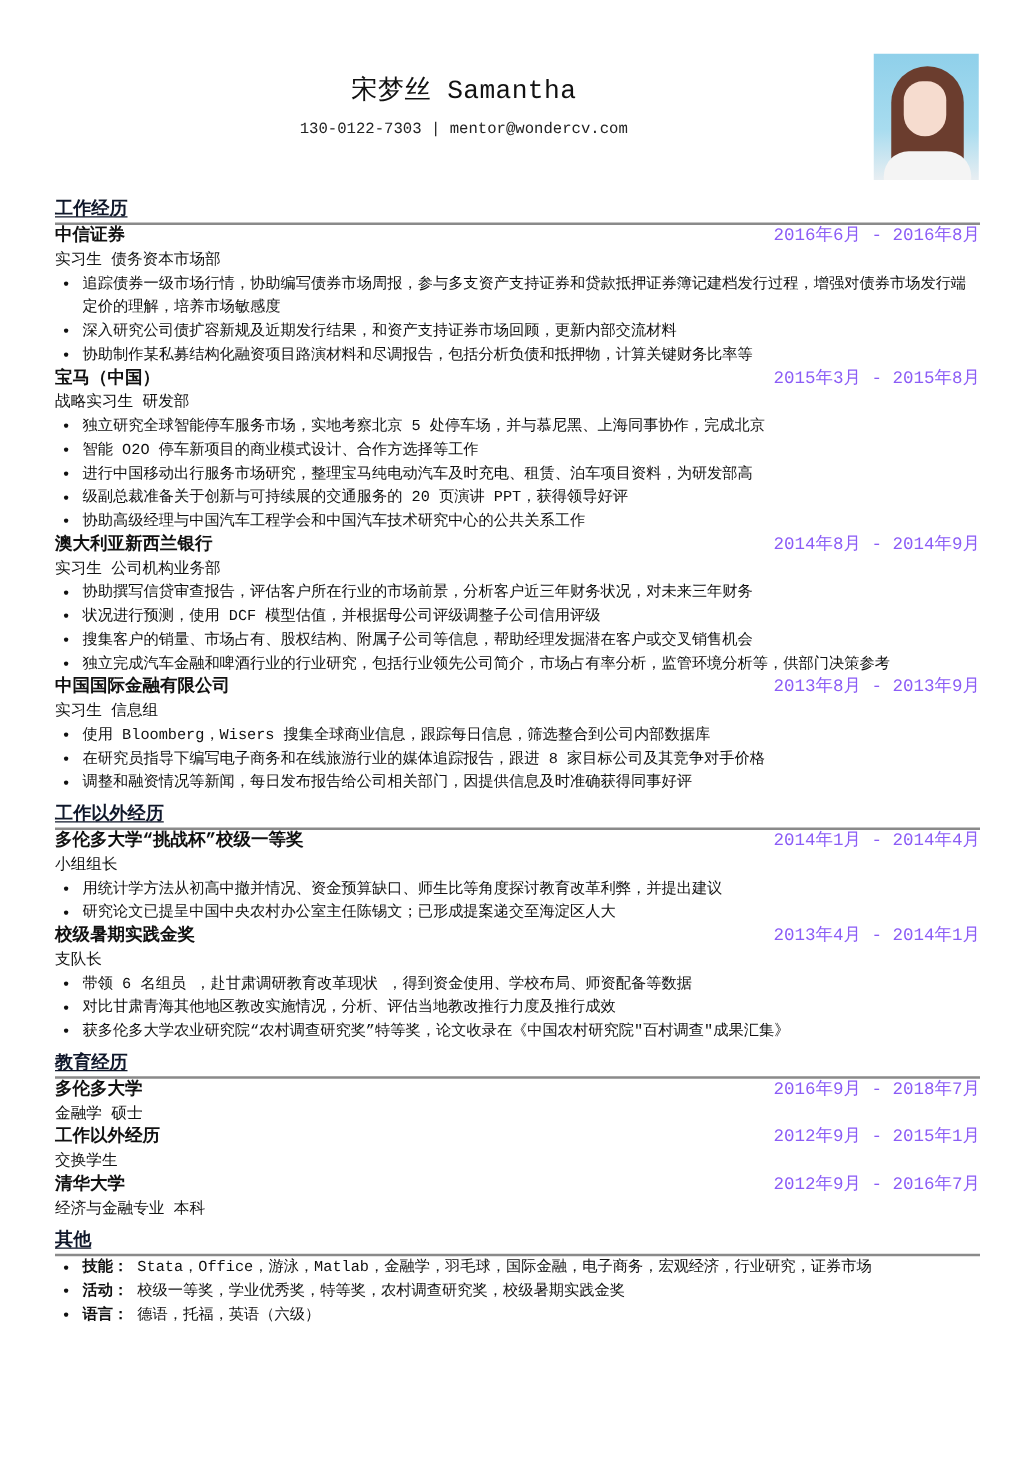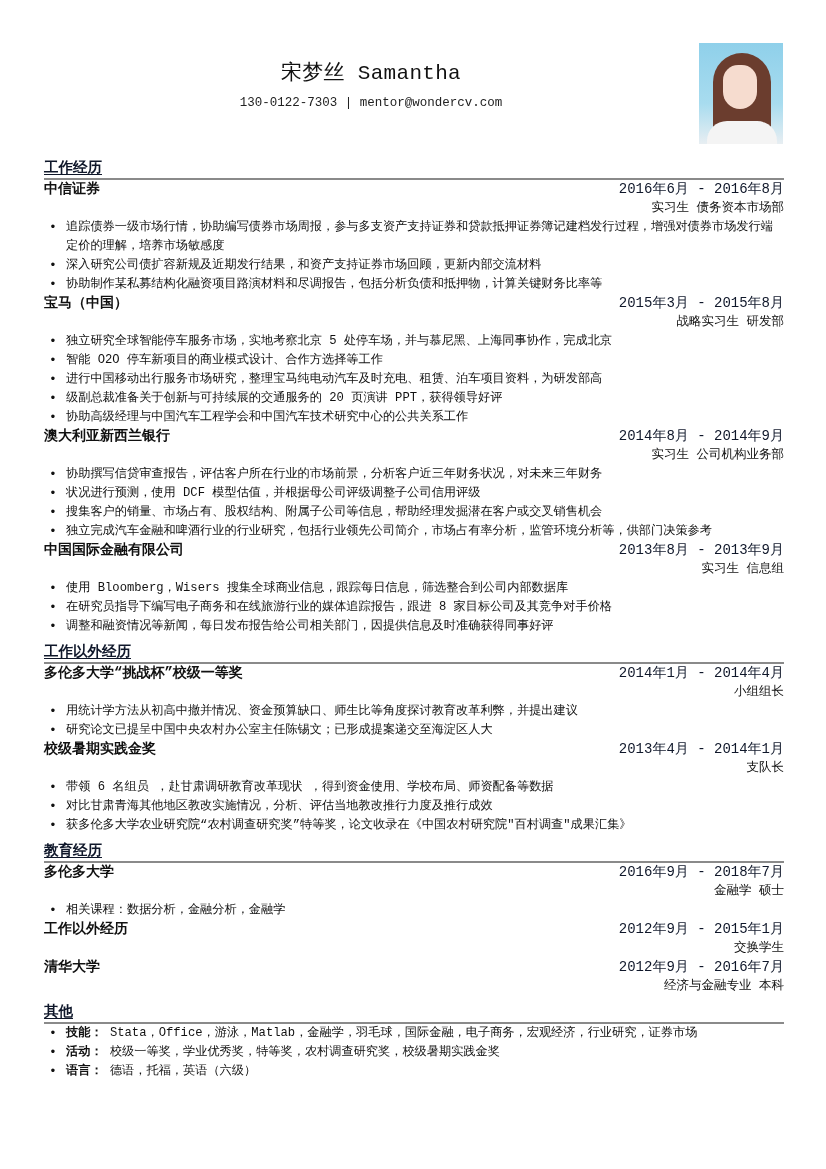--- a/index.html
+++ b/index.html
@@ -22,22 +22,22 @@
   .photo .shirt { position: absolute; left: 8px; top: 78px; width: 70px; height: 30px; background: #f4f4f4; border-radius: 20px 20px 0 0; }
 
   .content { position: absolute; left: 44px; top: 152px; width: 740px; }
   .section-title {
     font-size: 14.5px; font-weight: bold; line-height: 20px;
     border-bottom: 2px solid #8a8a8a; padding-bottom: 0px; margin-top: 6px; color: #0f172a;
   }
   .section-title span { text-decoration: underline; text-decoration-thickness: 1px; text-underline-offset: 2px; }
   .entry-head { display: flex; justify-content: space-between; align-items: baseline; font-size: 14px; line-height: 19px; }
   .entry-org { font-weight: bold; }
-  .entry-date { color: #0f172a; }
-  .entry-role { font-size: 12.5px; line-height: 19px; text-align: right; }
+  .entry-date { color: #8b5cf6; }
+  .entry-role { font-size: 12.5px; line-height: 19px; }
   ul.bullets { list-style: none; margin: 0; padding: 0; }
   ul.bullets li { position: relative; padding-left: 22px; font-size: 12.2px; line-height: 19px; }
   ul.bullets li::before { content: "\2022"; position: absolute; left: 5px; top: 0; font-size: 13px; }
   .kv-label { font-weight: bold; }
 </style>
 </head>
 <body>
 
 <div class="page">
 
@@ -144,23 +144,20 @@
 
     <div class="section">
       <div class="section-title"><span>教育经历</span></div>
 
       <div class="entry">
         <div class="entry-head">
           <span class="entry-org">多伦多大学</span>
           <span class="entry-date">2016年9月 - 2018年7月</span>
         </div>
         <div class="entry-role">金融学 硕士</div>
-        <ul class="bullets">
-          <li>相关课程：数据分析，金融分析，金融学</li>
-        </ul>
       </div>
 
       <div class="entry">
         <div class="entry-head">
           <span class="entry-org">工作以外经历</span>
           <span class="entry-date">2012年9月 - 2015年1月</span>
         </div>
         <div class="entry-role">交换学生</div>
       </div>
 

